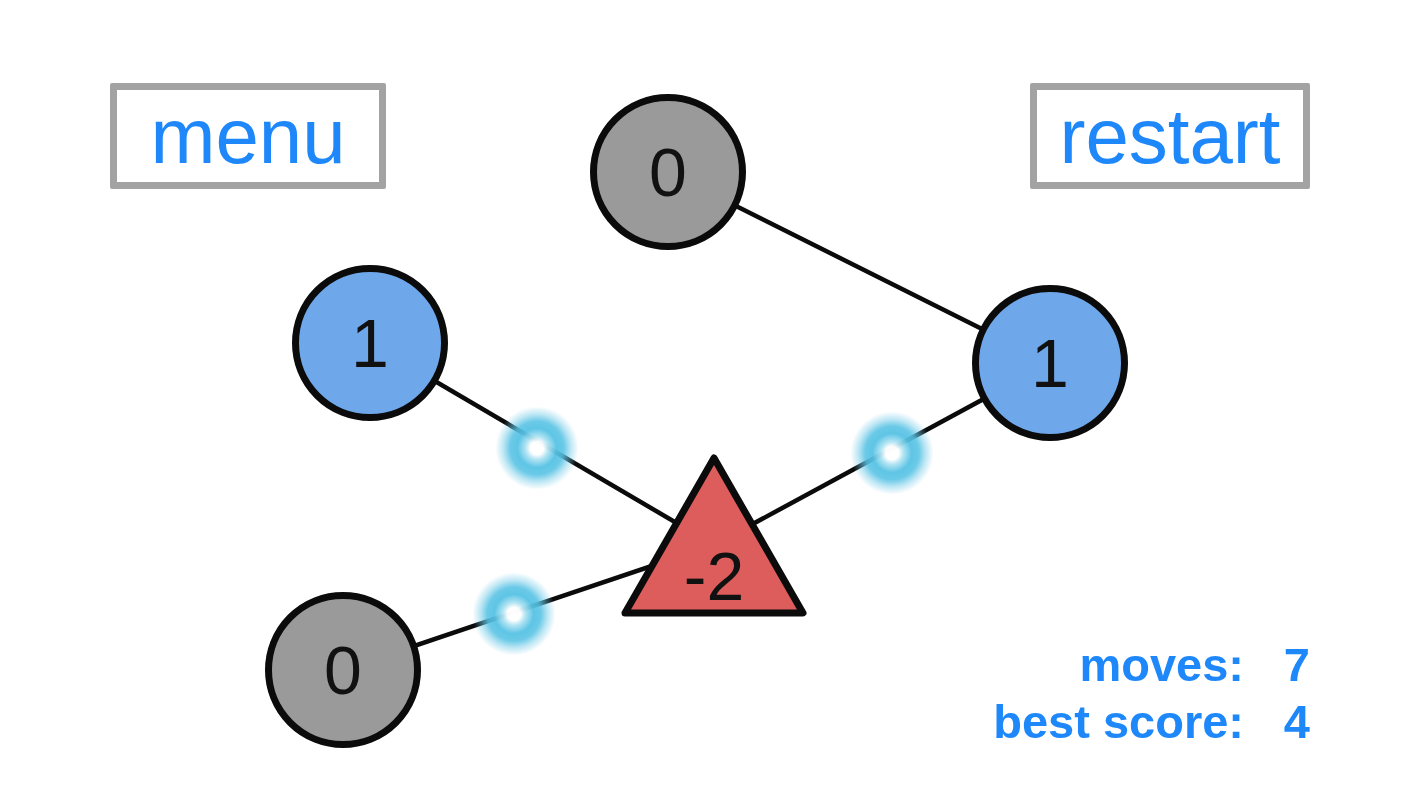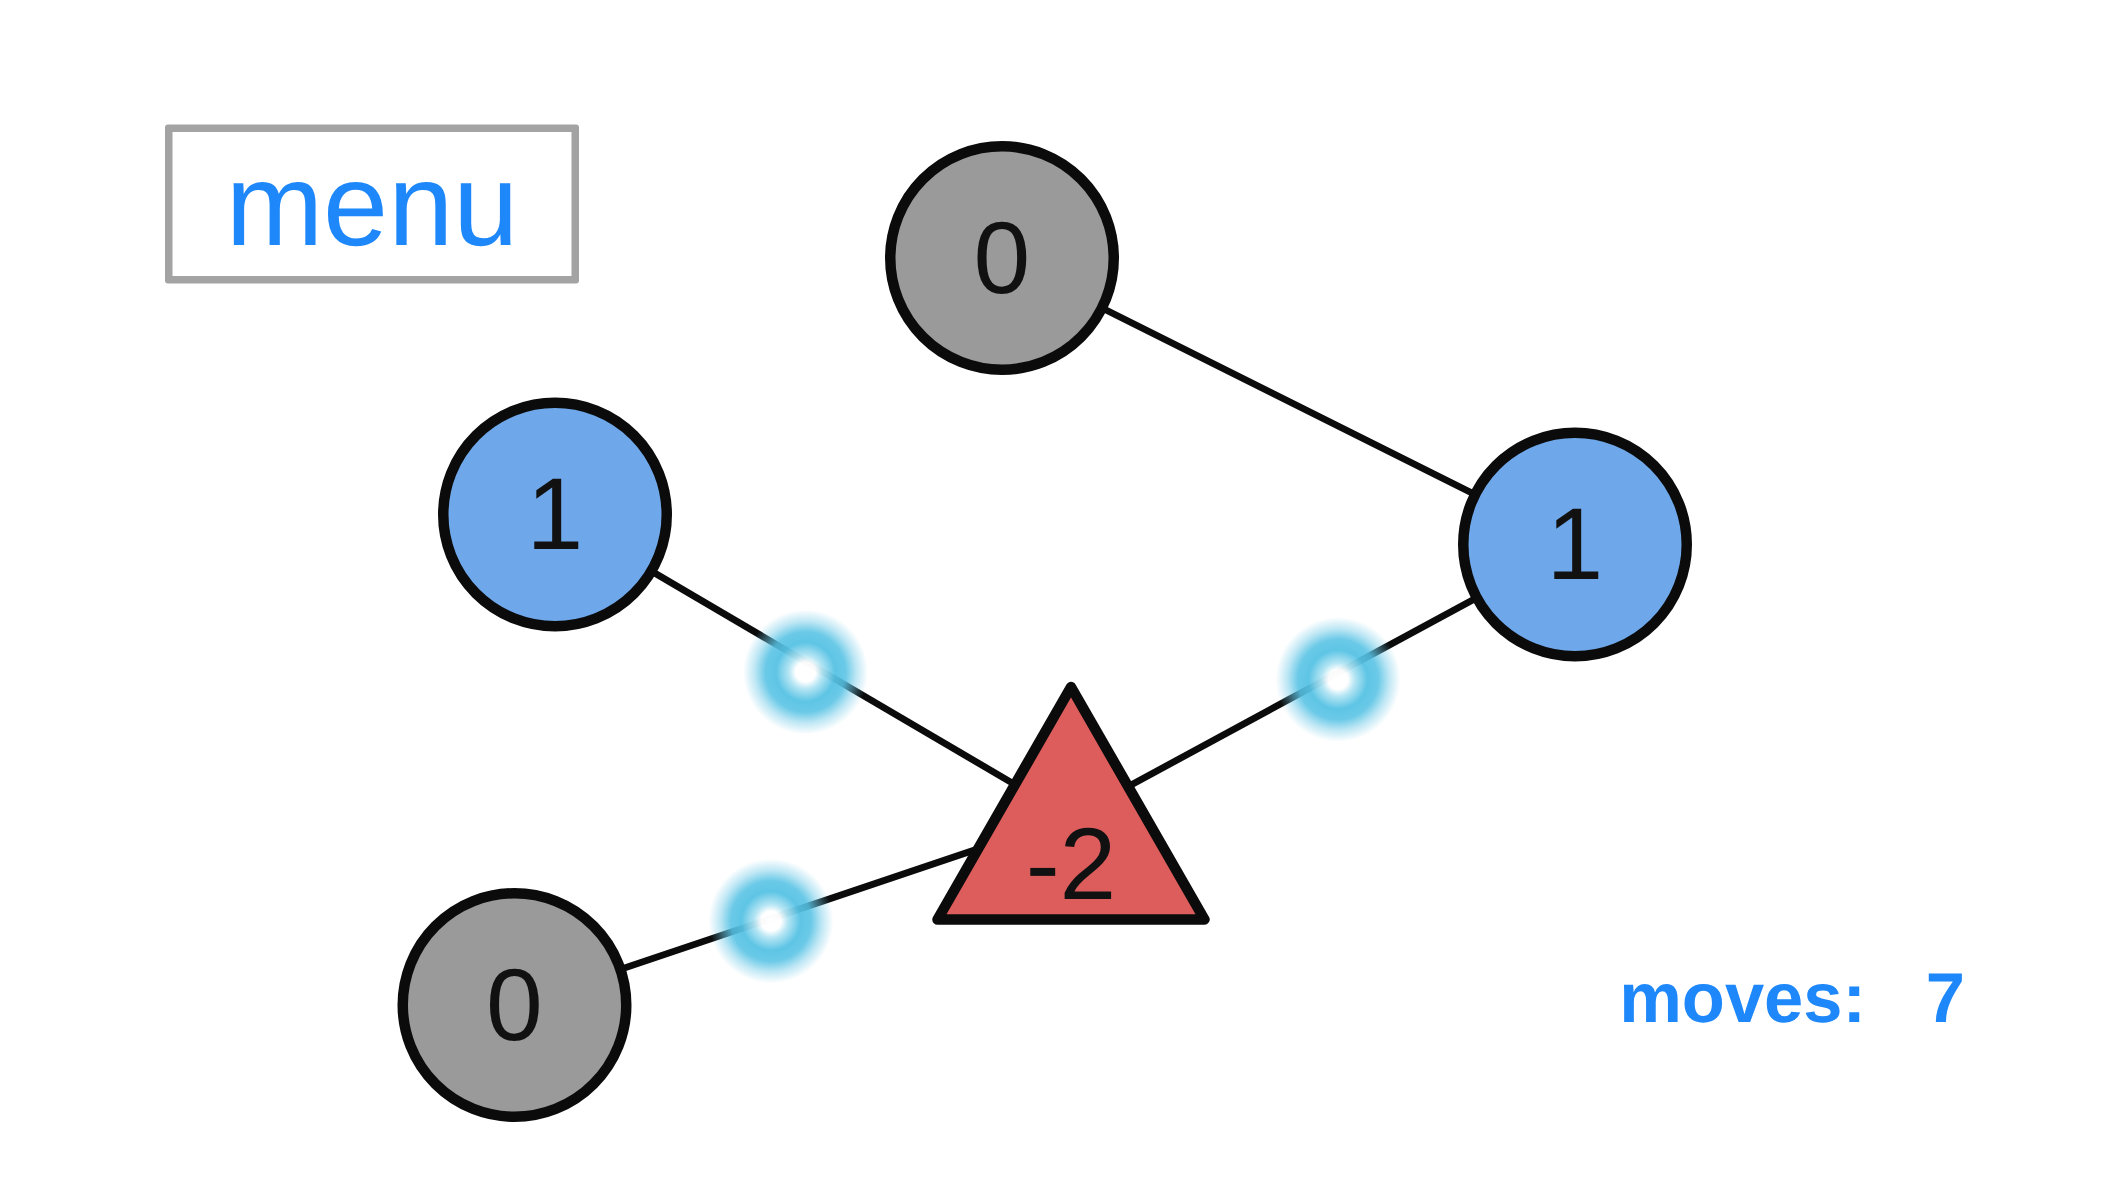--- a/index.html
+++ b/index.html
@@ -13,21 +13,21 @@
     width: 1414px;
     height: 800px;
     background: #ffffff;
     overflow: hidden;
   }
 
   
   .game-btn {
     position: absolute;
     box-sizing: border-box;
-    border: 5px solid #a3a3a3;
+    border: 7px solid #a3a3a3;
     border-radius: 2px;
     background: #ffffff;
     color: #1e88fb;
     font-family: "Liberation Sans", sans-serif;
     font-weight: 300;
     font-size: 78px;
     line-height: 1;
     display: flex;
     align-items: center;
     justify-content: center;
@@ -151,21 +151,26 @@
       <div class="node triangle" style="left: 614px; top: 452px; width: 200px; height: 170px;">
         <svg width="200" height="170">
           <polygon points="100,6 189,161 11,161" fill="#dd5c5c" stroke="#0b0b0b" stroke-width="7" stroke-linejoin="round"></polygon>
         </svg>
         <span class="node-label">-2</span>
       </div>
     </div>
 
   <button class="game-btn btn-menu">menu</button>
 
+  <button class="game-btn btn-restart">restart</button>
 
   <div class="hud">
     <div class="hud-row">
       <span>moves:</span>
       <span class="hud-value">7</span>
     </div>
+    <div class="hud-row">
+      <span>best score:</span>
+      <span class="hud-value">4</span>
+    </div>
   </div>
 
 </div>
 
 </body></html>

